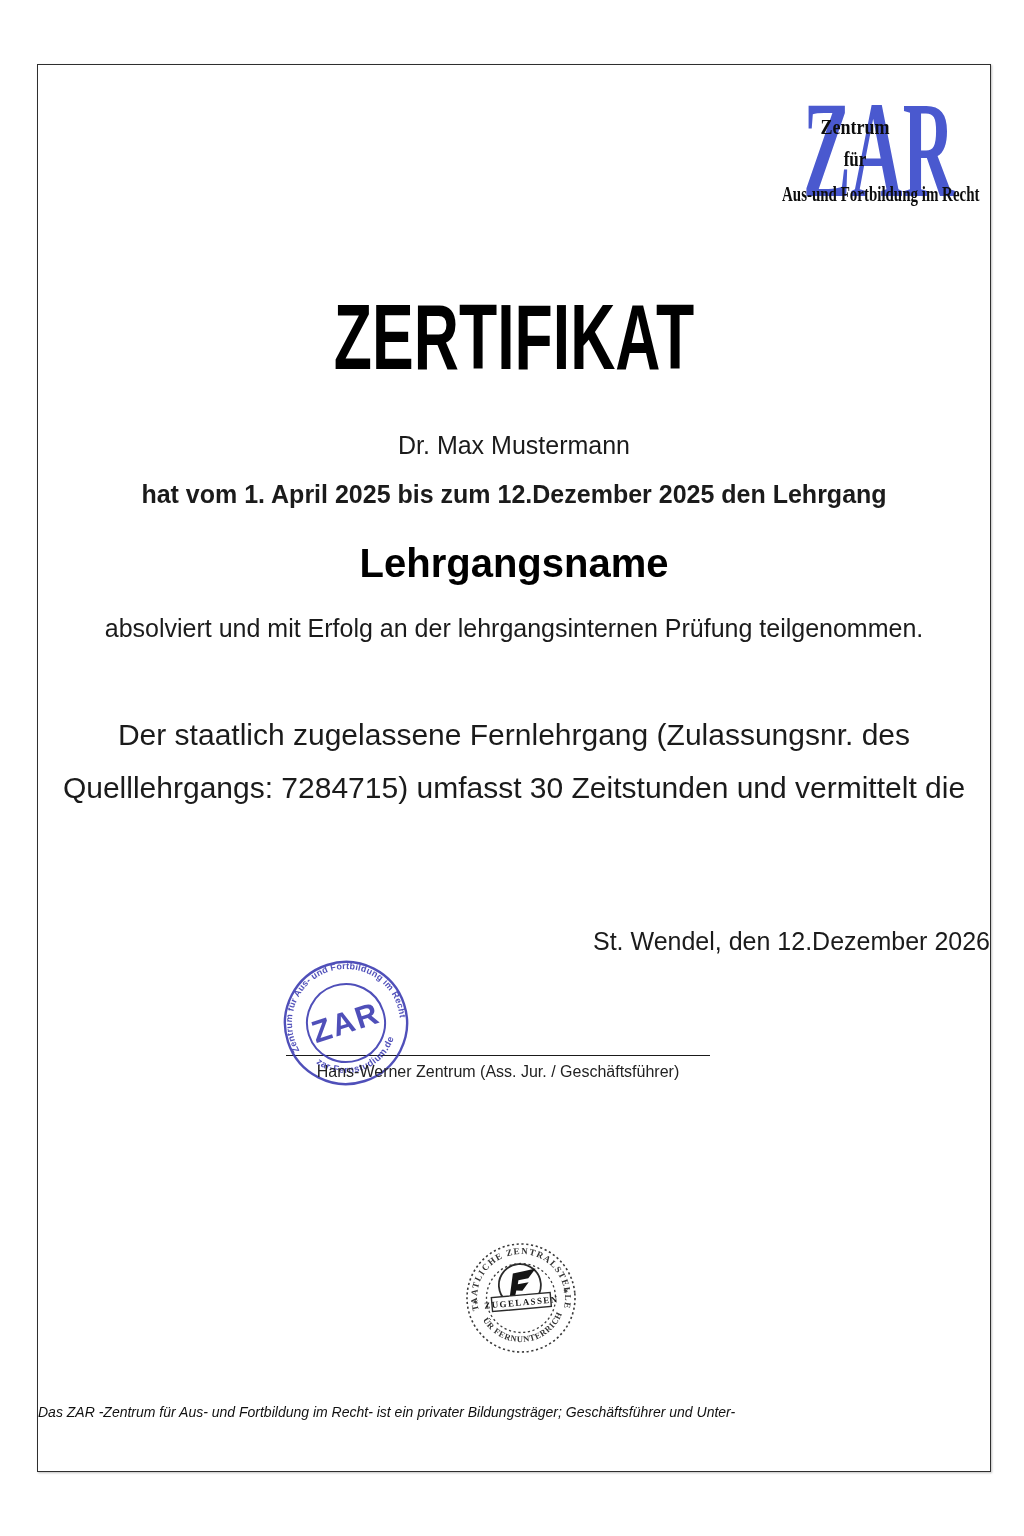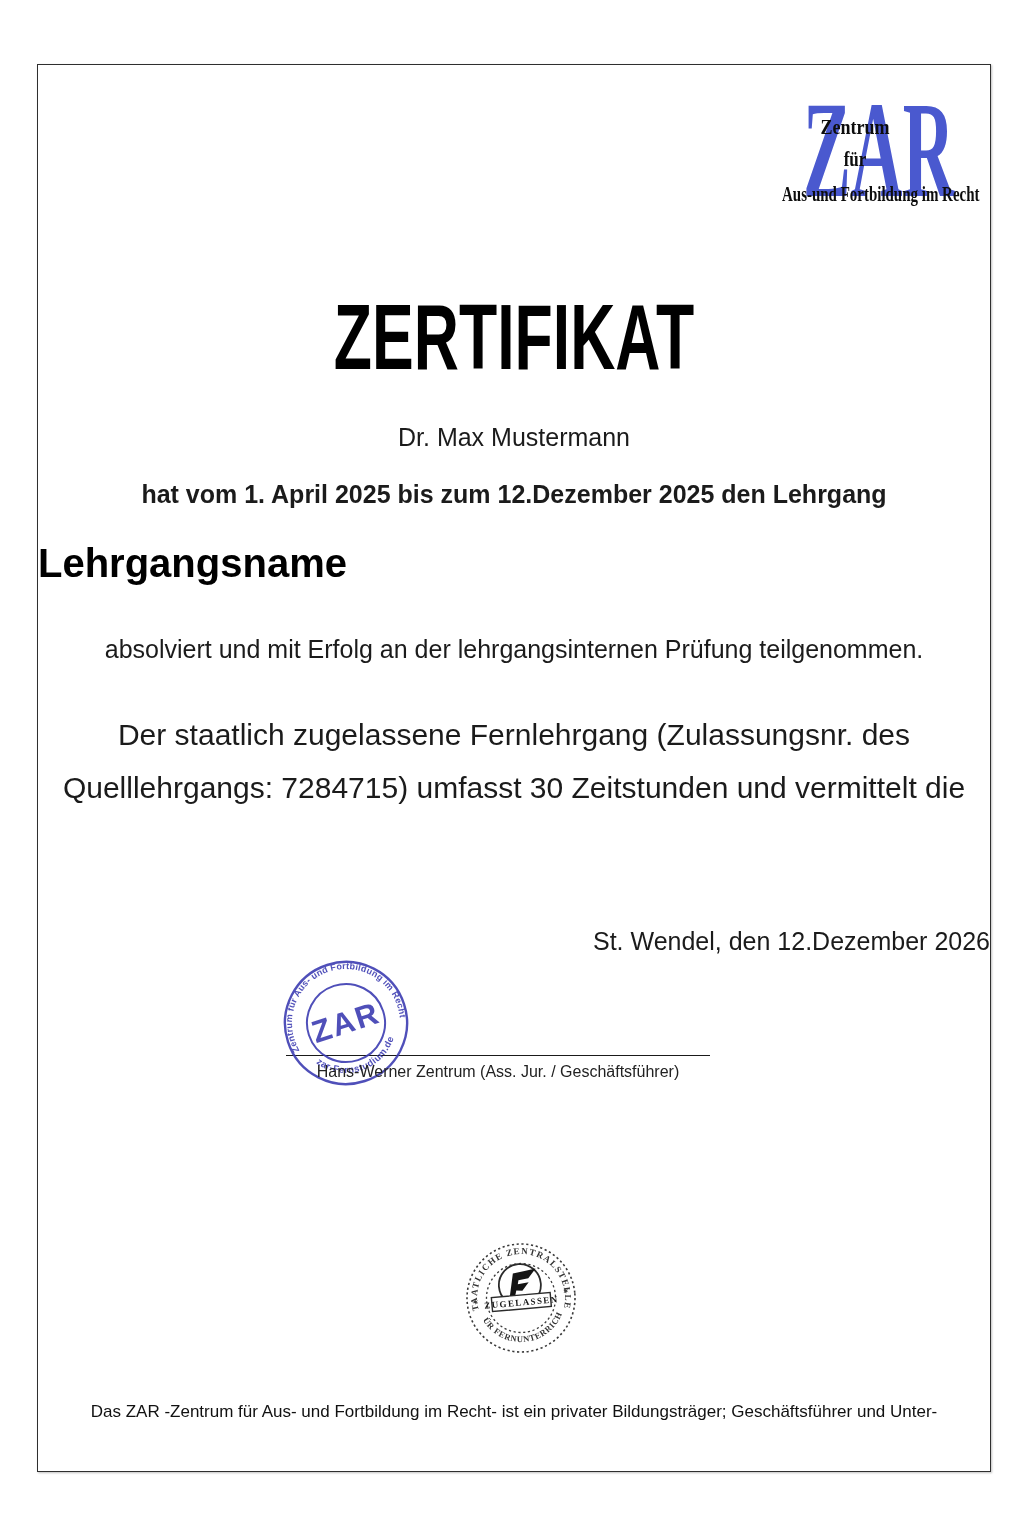--- a/index.html
+++ b/index.html
@@ -26,37 +26,37 @@
   .logo-l1{top:18px;font-size:22px;transform:scaleX(.82);}
   .logo-l2{top:52px;font-size:20px;transform:scaleX(.85);}
   .logo-l3{top:87px;font-size:20.5px;transform:scaleX(.73);}
   
   .title{
     position:absolute;left:0;right:0;top:222px;text-align:center;
     font-size:92px;font-weight:bold;line-height:1.1;color:#000;
     transform:scaleX(.68);white-space:nowrap;letter-spacing:0;
   }
   .tline{position:absolute;left:0;right:0;text-align:center;font-size:25px;line-height:32px;color:#1b1b1b;}
-  .recipient{top:356px;}
+  .recipient{top:364px;}
   .intro{top:413px;font-weight:bold;}
   .course{
-    position:absolute;left:0;right:0;top:474px;text-align:left;
+    position:absolute;left:0;right:0;top:474px;text-align:center;
     font-size:40px;font-weight:bold;line-height:48px;color:#000;
   }
-  .completion{top:547px;margin-top:21px;}
+  .completion{top:547px;}
   .details{position:absolute;left:0;right:0;top:643px;text-align:center;font-size:30px;line-height:53px;color:#1b1b1b;}
   .placedate{top:860px;text-align:right;}
   
   .stamp{position:absolute;left:242px;top:892px;}
   .sigline{position:absolute;left:248px;top:990px;width:424px;border-top:1.5px solid #1a1a1a;}
   .signer{position:absolute;left:244px;top:997px;width:432px;text-align:center;font-size:16px;line-height:20px;color:#222;}
   
   .seal{position:absolute;left:423px;top:1173px;}
   
-  .footer{position:absolute;left:0;right:0;top:1334px;text-align:center;font-size:17px;line-height:26.5px;color:#111;}
+  .footer{position:absolute;left:0;right:0;top:1334px;font-size:14px;line-height:26.5px;color:#111;font-style:italic;}
 </style>
 </head>
 <body>
 
 <div class="page">
   <div class="cert">
 
     <div class="logo">
       <div class="logo-zar">ZAR</div>
       <div class="logo-l1">Zentrum</div>

